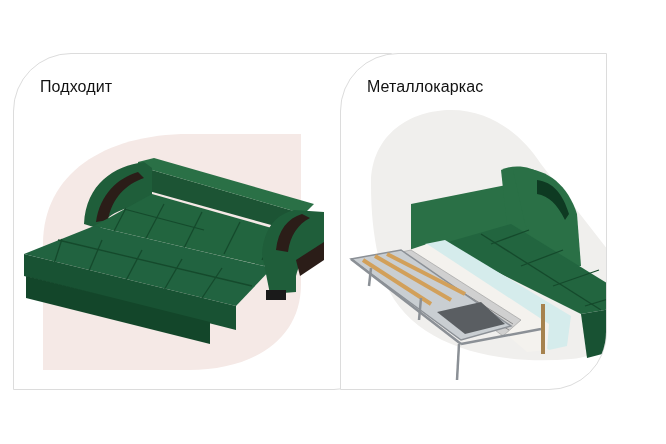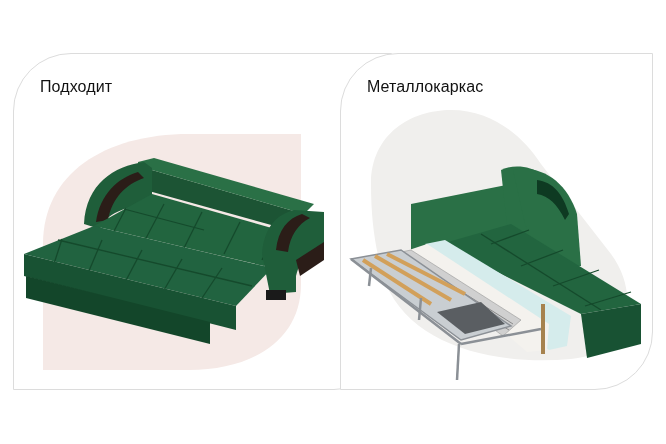--- a/index.html
+++ b/index.html
@@ -2,21 +2,21 @@
 <html><head>
 <meta charset="utf-8">
 <style>
   html, body { margin:0; padding:0; background:#ffffff; }
   body { width:666px; height:444px; position:relative; overflow:hidden;
          font-family:"Liberation Sans", sans-serif; }
   .card { position:absolute; top:53px; height:337px; box-sizing:border-box;
           border:1px solid #dcdcdc; background:#ffffff;
           border-radius:58px 0 58px 0; overflow:hidden; }
   .card-1 { left:13px; width:379px; }
-  .card-2 { left:340px; width:313px; }
+  .card-2 { left:340px; width:267px; }
   .title { position:absolute; left:26px; top:22px; font-size:16px; line-height:22px;
            color:#111111; letter-spacing:0.1px; }
   .card-2 .title { left:26px; }
   .art { position:absolute; left:0; top:0; }
 </style>
 </head>
 <body>
 
 <div class="card card-1">
   <div class="title">

